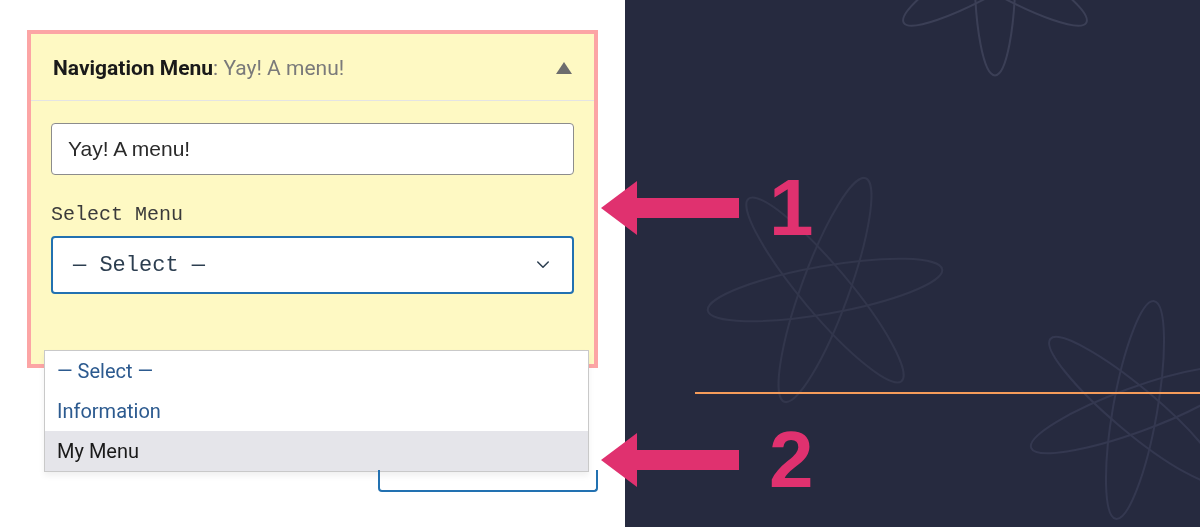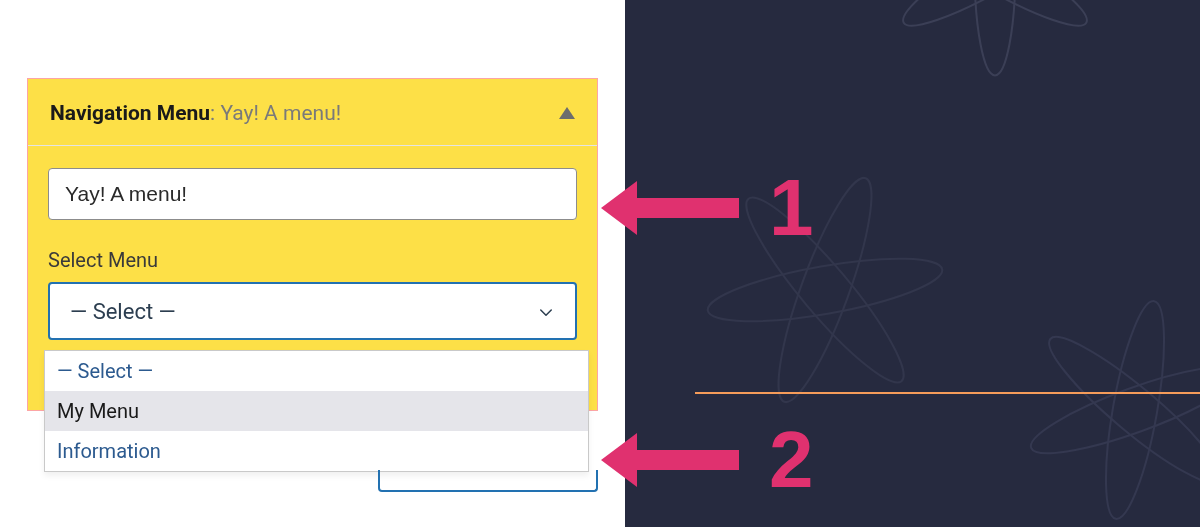--- a/index.html
+++ b/index.html
@@ -10,38 +10,38 @@
 
   
   .flower {
     position: absolute;
     width: 340px; height: 340px;
   }
   .flower svg { width: 100%; height: 100%; }
   .hr-line { position: absolute; left: 70px; right: 0; top: 392px; height: 2px; background: #f59c5a; }
 
   
-  .widget-card { border: 1px solid #fca5a5; background: #fde047; margin-top: 48px; }
+  .widget-card { border: 4px solid #fca5a5; background: #fef9c3; }
   .widget-header {
     border-bottom: 1px solid #e4e4e4;
     padding: 22px 22px 20px 22px;
     display: flex; align-items: center; justify-content: space-between;
   }
   .widget-title-wrap { font-size: 21px; color: #7a7a7a; }
   .widget-title-strong { font-weight: 700; color: #1a1a1a; }
   .toggle-arrow {
     width: 0; height: 0; border-left: 8px solid transparent; border-right: 8px solid transparent; border-bottom: 12px solid #6d6d6d;
   }
   .widget-body { padding: 22px 20px 70px 20px; }
   .field-label { font-size: 20px; color: #3a3a3a; margin-bottom: 10px; display: block; }
   .text-input {
     width: 100%; height: 52px; border: 1px solid #8c8c8c; border-radius: 4px;
     font-size: 21px; padding: 0 16px; color: #2a2a2a; background: #fff;
   }
-  .field-block + .field-block { margin-top: 28px; }
+  .field-block + .field-block { margin-top: 28px; font-family: Liberation Mono, monospace; }
 
   .select-wrap {
     width: 100%; height: 58px; border: 2px solid #2271b1; border-radius: 4px;
     display: flex; align-items: center; justify-content: space-between;
     padding: 0 20px; font-size: 22px; color: #2c3e50; background: #fff;
   }
   .chevron {
     width: 18px; height: 18px; display: inline-block;
   }
   .chevron svg { width: 18px; height: 18px; stroke: #2c3e50; }
@@ -110,22 +110,22 @@
               </svg>
           </span>
         </div>
       </div>
 
     </div>
   </div>
 
   <div class="dropdown">
     <div class="dropdown-item">— Select —</div>
+    <div class="dropdown-item">Information</div>
     <div class="dropdown-item hover">My Menu</div>
-    <div class="dropdown-item">Information</div>
   </div>
 
   <div class="hidden-btn-border"></div>
 
 </div>
 
 <div class="right-pane">
   <div class="flower" style="left:200px; top:-200px;">
     <svg viewBox="0 0 200 200">
         <g stroke="#3b3f56" stroke-width="1.2" fill="none">

